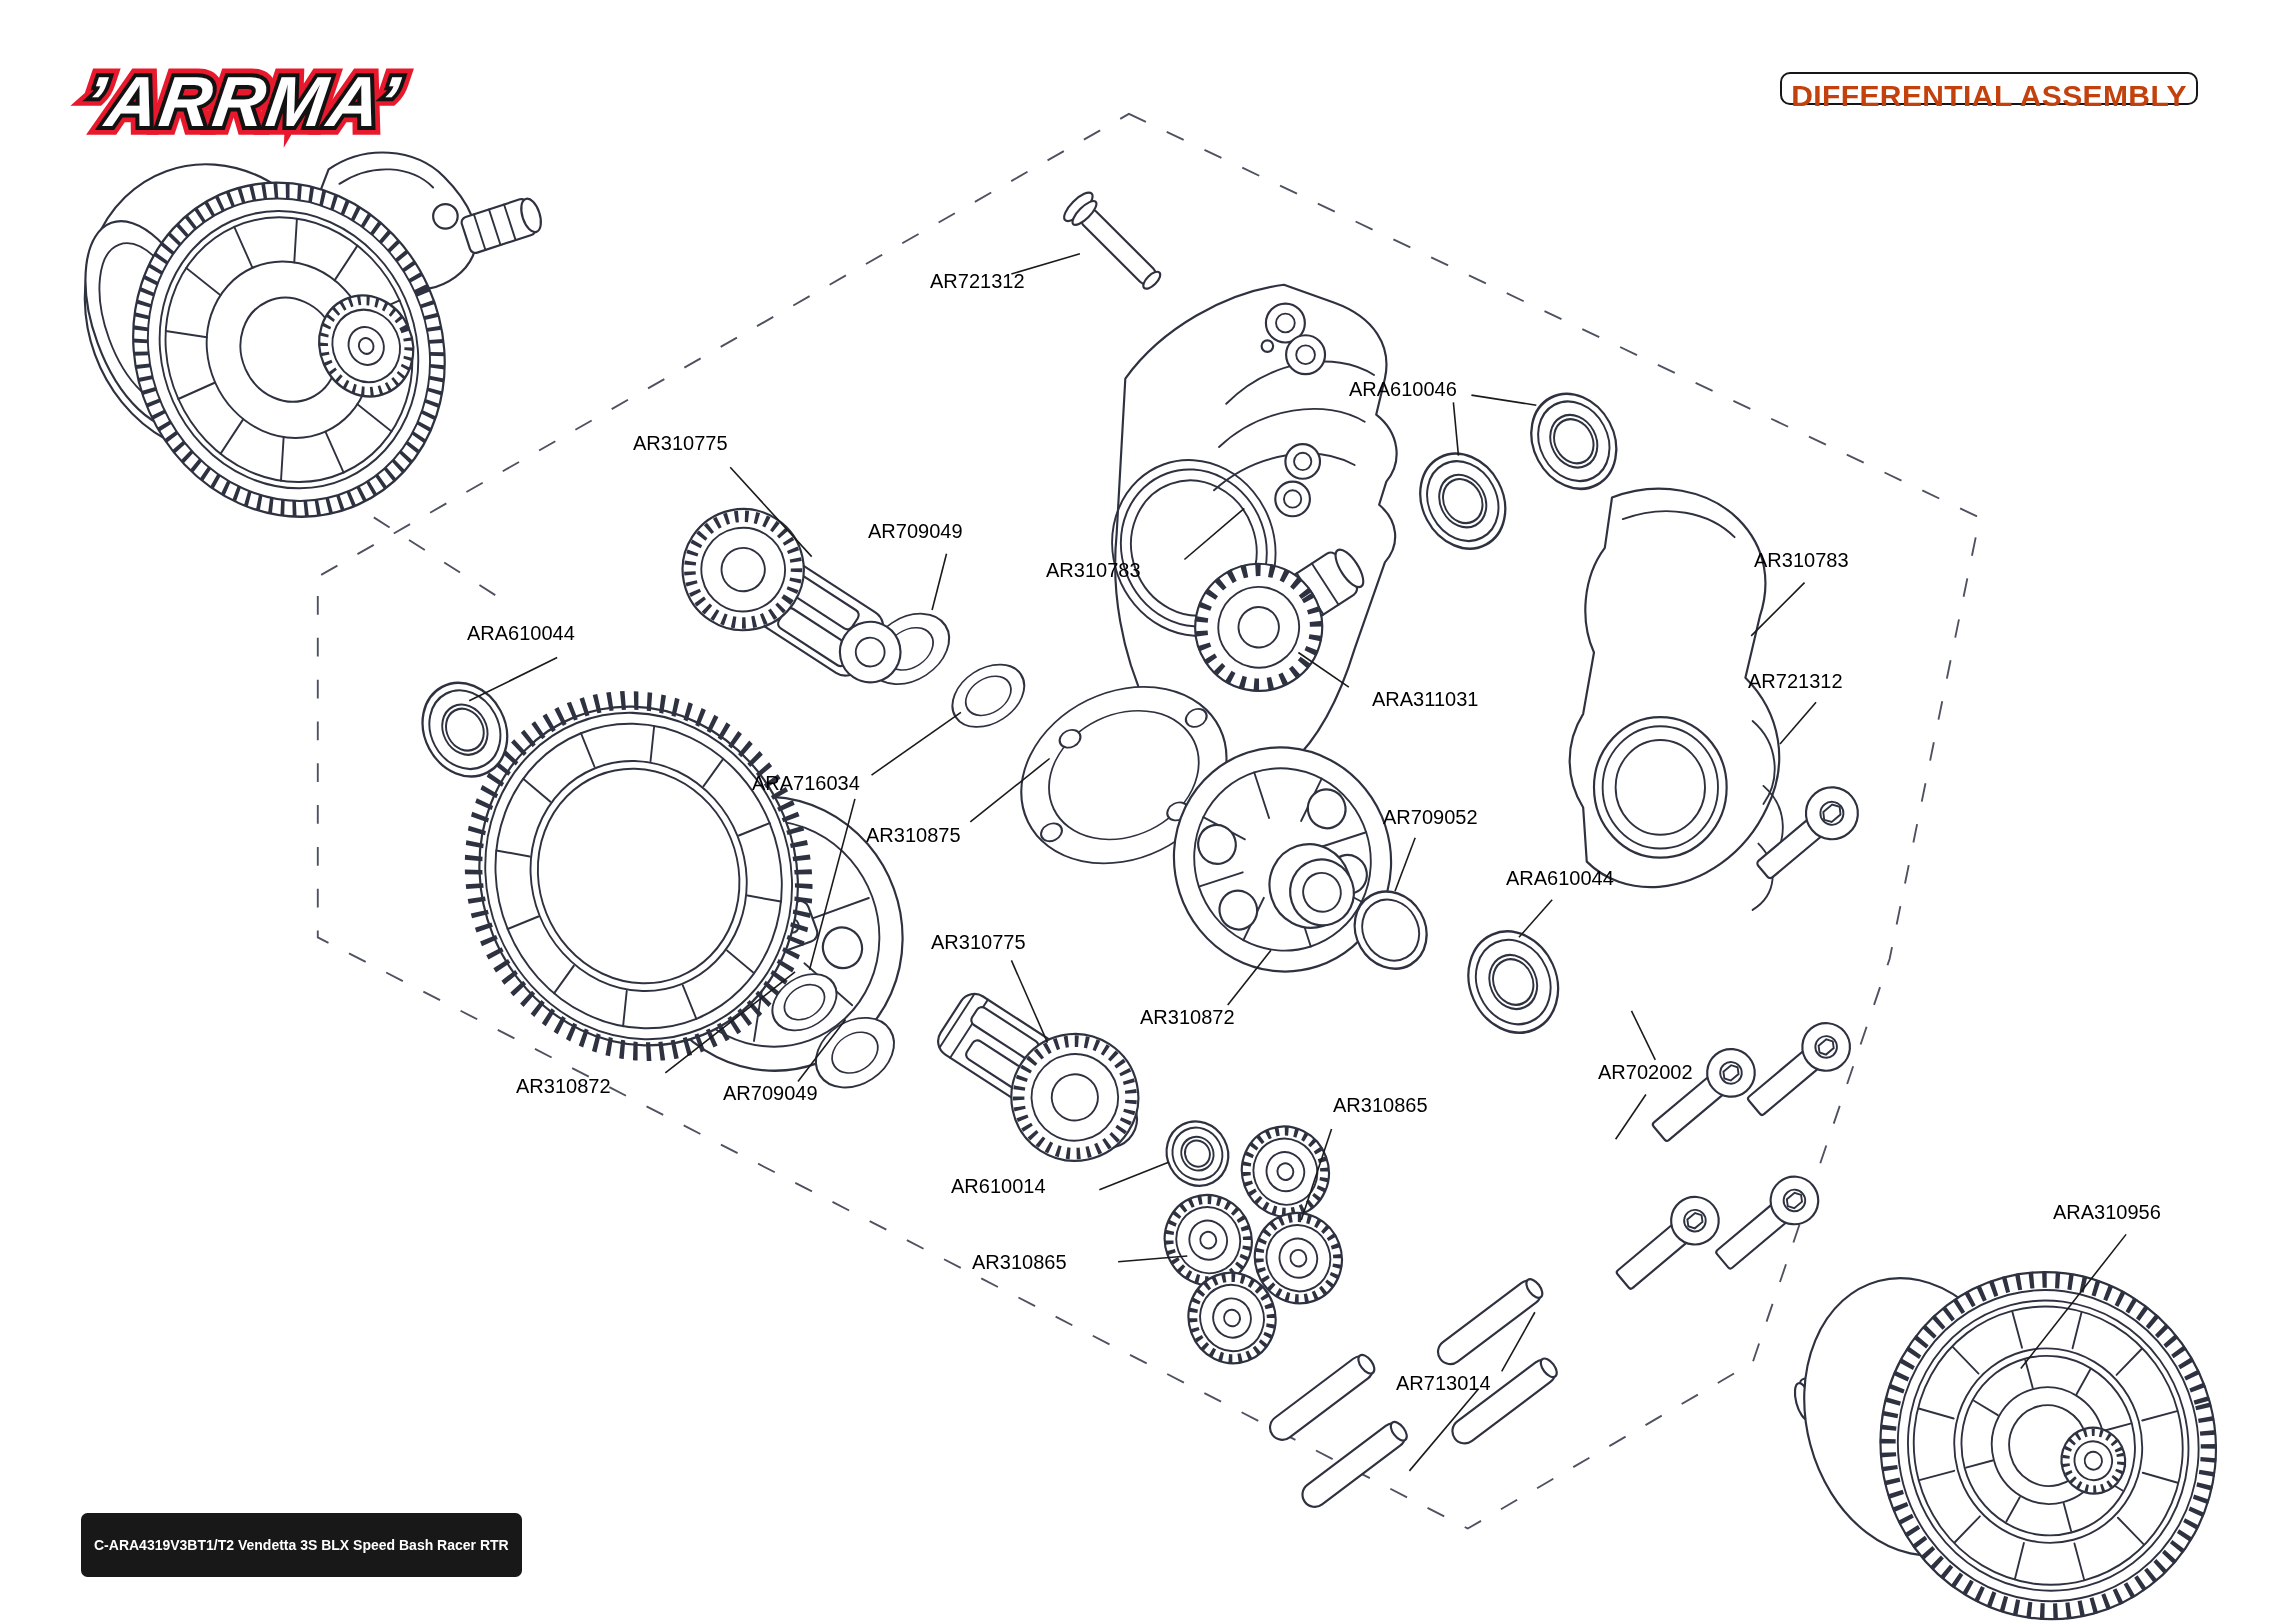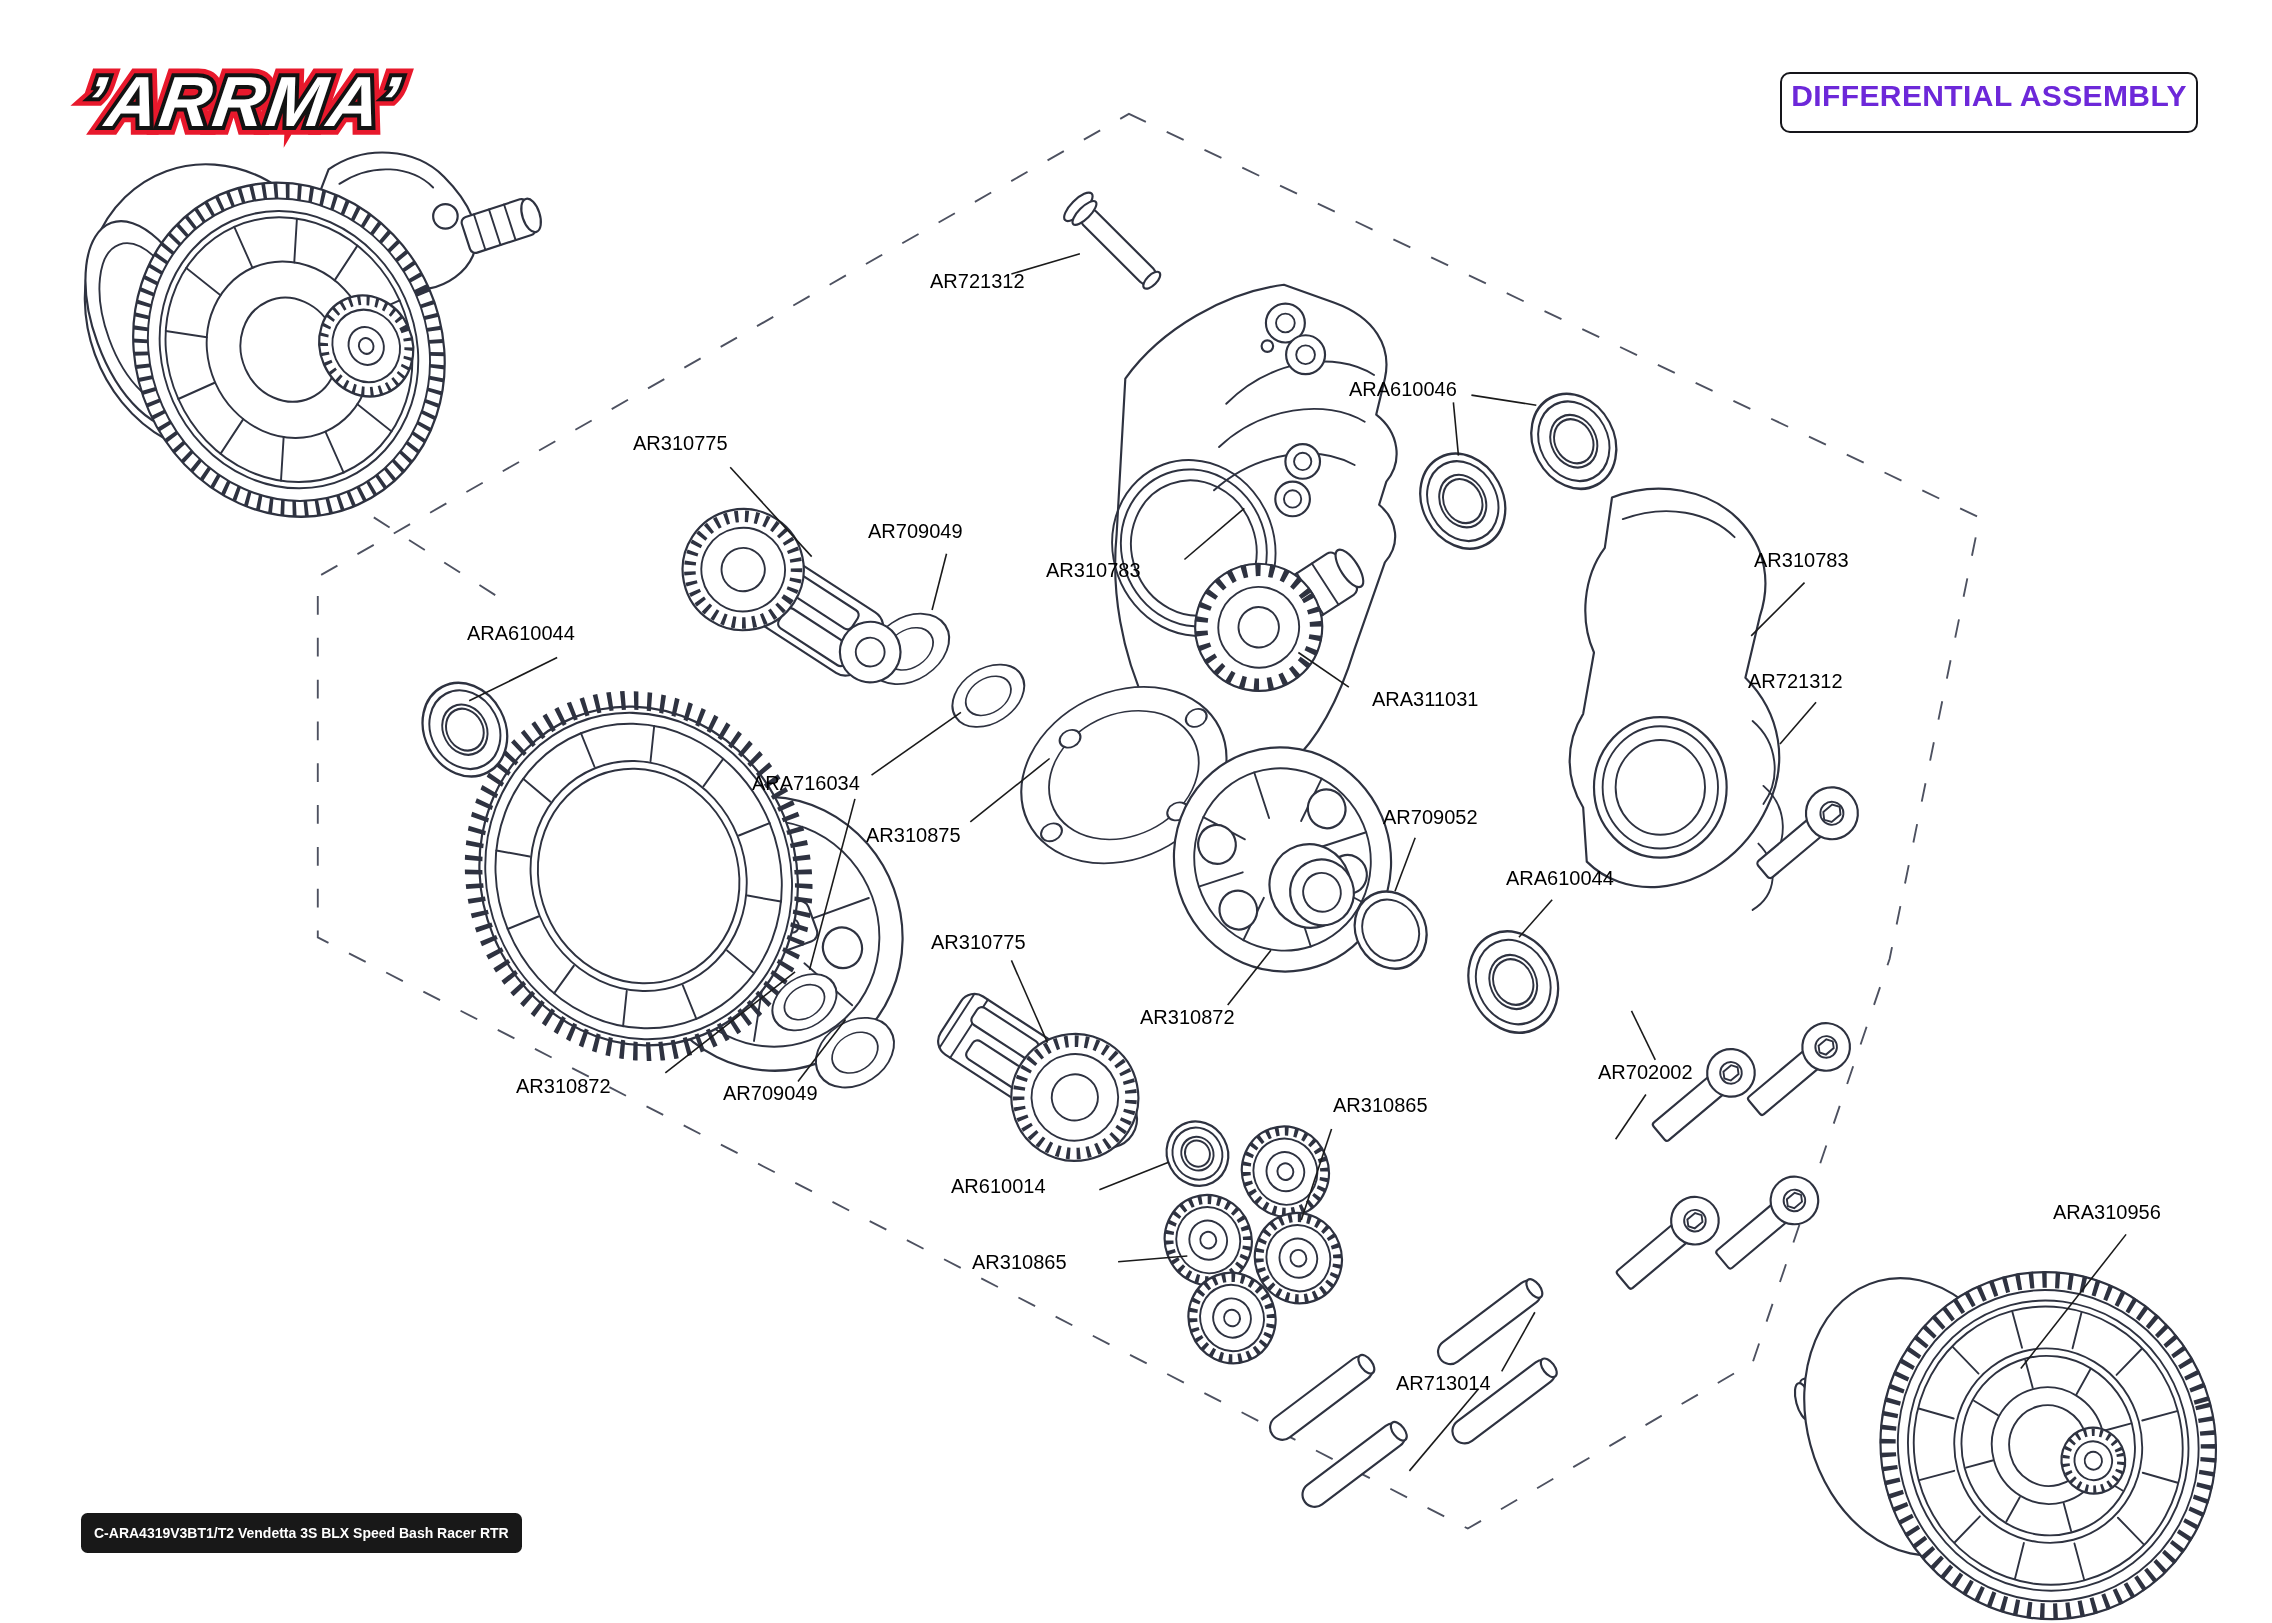--- a/index.html
+++ b/index.html
@@ -5,26 +5,26 @@
   html,body{margin:0;padding:0;background:#fff;}
   .page{position:relative;width:2273px;height:1623px;background:#fff;overflow:hidden;
         font-family:"Liberation Sans",sans-serif;}
   svg.canvas{position:absolute;left:0;top:0;}
   .part{fill:#fff;stroke:#2e3240;stroke-width:3;stroke-linejoin:round;stroke-linecap:round;}
   .ln{fill:none;stroke:#2e3240;stroke-width:2.6;stroke-linecap:round;}
   .teeth{fill:none;stroke:#2e3240;}
   .leader{fill:none;stroke:#1a1a1a;stroke-width:2.2;}
   .dashed{fill:none;stroke:#4d5160;stroke-width:2.6;stroke-dasharray:26 32;}
   .plabel{position:absolute;font-size:20px;line-height:1.05;color:#000;white-space:nowrap;}
-  .title-box{position:absolute;left:1780px;top:72px;width:418px;height:61px;box-sizing:border-box;
+  .title-box{position:absolute;left:1780px;top:72px;width:418px;height:33px;box-sizing:border-box;
              border:2.5px solid #15151a;border-radius:10px;text-align:center;line-height:43px;
-             font-size:30px;font-weight:bold;letter-spacing:0.4px;color:#6d28d9;background:#fff;}
+             font-size:30px;font-weight:bold;letter-spacing:0.4px;color:#c2410c;background:#fff;}
   .footer-badge{position:absolute;left:81px;top:1513px;height:40px;border-radius:6.5px;
              background:#181818;color:#fff;font-size:14px;font-weight:bold;line-height:40px;
-             padding:0 13px;white-space:nowrap;}
+             padding:12px 13px;white-space:nowrap;}
   .logo{position:absolute;left:85px;top:61px;width:339px;height:87px;}
   .logo span{position:absolute;left:0;top:0;font-size:71px;font-weight:bold;font-style:italic;
              letter-spacing:2.2px;transform:skewX(-8deg);white-space:nowrap;}
   .logo .l-red{-webkit-text-stroke:17.3px #e8192c;color:#e8192c;}
   .logo .l-black{-webkit-text-stroke:8px #121212;color:#121212;}
   .logo .l-white{color:#fff;}
 </style>
 </head>
 <body>
 

